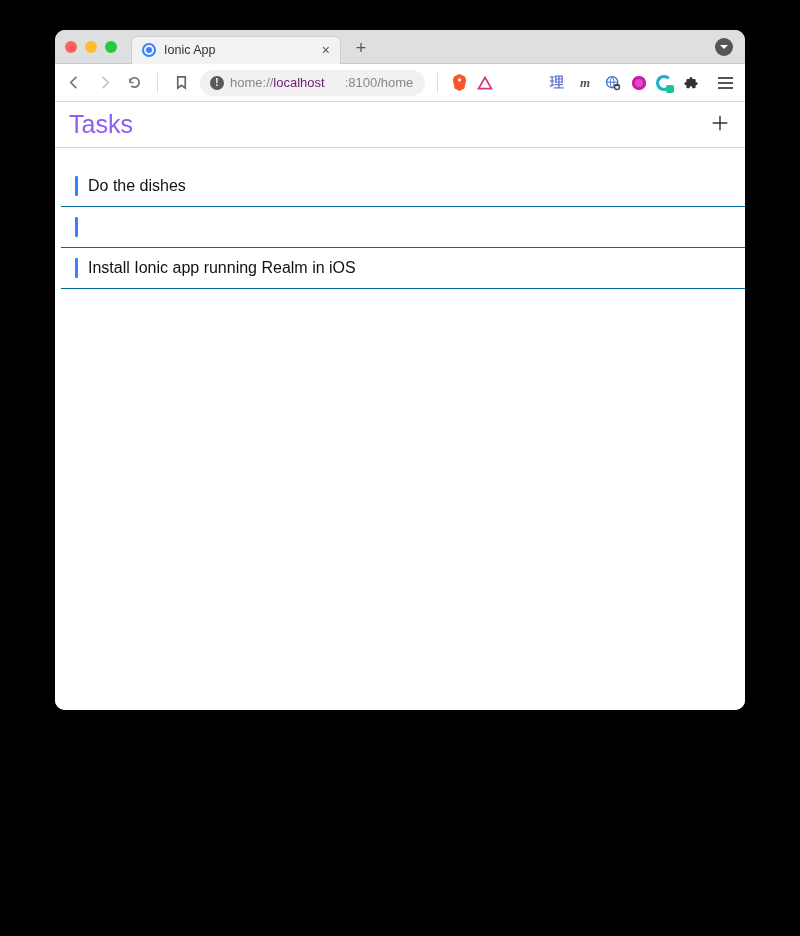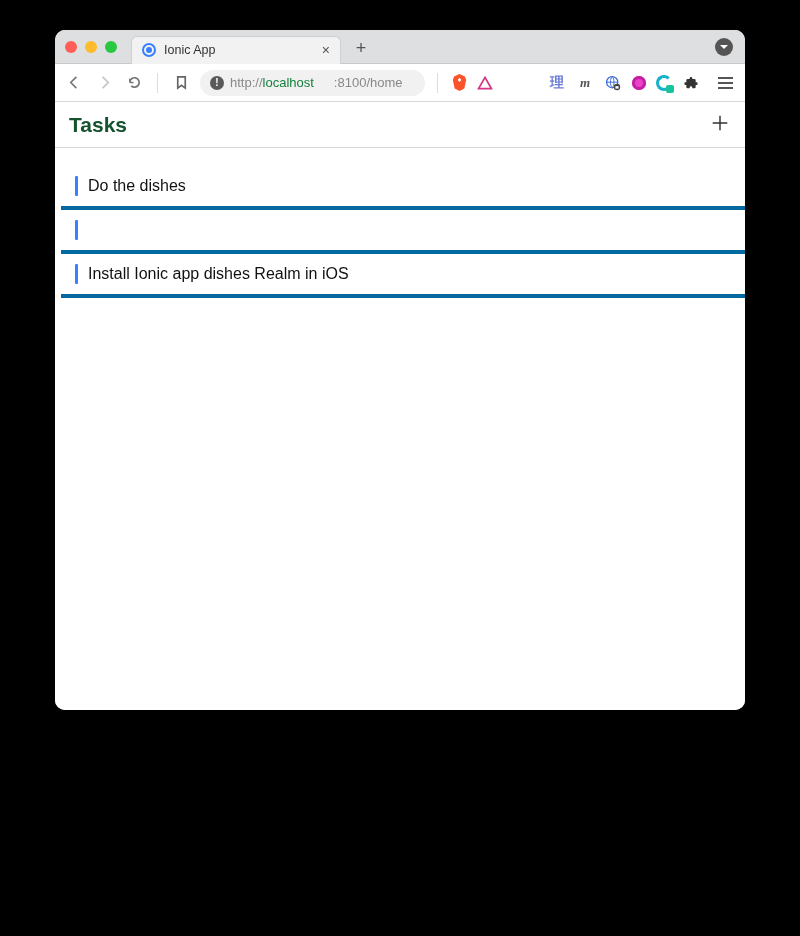--- a/index.html
+++ b/index.html
@@ -75,21 +75,21 @@
   .vsep{width:1px;height:20px;background:#ddd;margin:0 4px;}
   .bookmark{color:#666;}
   .urlfield{
     flex:0 0 225px;
     height:26px;background:#f1f1f2;border-radius:13px;
     display:flex;align-items:center;padding:0 10px;gap:6px;
     font-size:13px;color:#5a5a5a;
   }
   .urlfield .info-icon{width:14px;height:14px;border-radius:50%;background:#5a5a5a;color:#fff;font-size:10px;display:flex;align-items:center;justify-content:center;font-weight:bold;}
   .urlfield .scheme{color:#888;}
-  .urlfield .host{color:#15803d;text-align:center;}
+  .urlfield .host{color:#701a75;text-align:center;}
   .urlfield .path{color:#888;margin-left:20px;}
   .spacer{flex:1;}
   .ext-icons{display:flex;align-items:center;gap:10px;margin-right:6px;}
   .ext{width:18px;height:18px;display:flex;align-items:center;justify-content:center;font-size:13px;}
   .ext.brave svg{width:15px;height:17px;}
   .ext.tri svg{width:16px;height:16px;}
   .ext.ri{color:#6b7dd6;font-weight:600;font-family:serif;font-size:14px;}
   .ext.m{font-style:italic;font-weight:bold;color:#555;font-family:Georgia,serif;}
   .ext.gc{position:relative;}
   .ext.gc svg{width:16px;height:16px;}
@@ -102,29 +102,29 @@
   .hamburger span{width:15px;height:2px;background:#555;}
 
   
   .app-header{
     height:46px;background:#fff;
     border-bottom:1px solid #d6d6d6;
     display:flex;align-items:center;
     padding:0 14px;
     box-shadow: 0 1px 3px rgba(0,0,0,0.05);
   }
-  .app-title{font-size:21px;font-weight:700;color:#14532d;}
+  .app-title{font-size:25px;font-weight:400;color:#8b5cf6;}
   .add-btn{margin-left:auto;color:#333;cursor:pointer;}
   .add-btn svg{width:22px;height:22px;stroke:#333;stroke-width:1.6;fill:none;}
 
   
   .content{flex:1;background:#fff;overflow:auto;padding-top:18px;padding-right:0;}
   .task{
     display:flex;align-items:center;
-    border-bottom:4px solid #0369a1;
+    border-bottom:1px solid #0369a1;
     padding:10px 14px;
     font-size:16px;color:#111;
     margin-left:6px;
   }
   .task .bar{
     width:3px;height:20px;background:#3880ff;border-radius:1px;
     margin-right:10px;
   }
 </style>
 </head>
@@ -171,21 +171,21 @@
     </div>
     <div class="vsep"></div>
     <div class="nav-btn bookmark">
       <svg viewBox="0 0 16 16">
           <path d="M4 2h8v12l-4-3-4 3V2z"></path>
         </svg>
     </div>
     <div class="urlfield">
       <span class="info-icon">!</span>
       <span>
-        <span class="scheme">http://</span><span class="host">localhost</span><span class="path">:8100/home</span>
+        <span class="scheme">home://</span><span class="host">localhost</span><span class="path">:8100/home</span>
       </span>
     </div>
     <div class="vsep"></div>
     <div class="ext brave">
       <svg viewBox="0 0 24 28">
           <path fill="#fb542b" d="M12 0l9 4 2 6-3 14-8 4-8-4L1 10l2-6 9-4z"></path>
           <path fill="#fff" d="M12 6l3 4-3 3-3-3 3-4z"></path>
         </svg>
     </div>
     <div class="ext tri">
@@ -235,17 +235,17 @@
   <div class="content">
     <div class="task">
       <div class="bar"></div>
       <span>Do the dishes</span>
     </div>
     <div class="task">
       <div class="bar"></div>
     </div>
     <div class="task">
       <div class="bar"></div>
-      <span>Install Ionic app dishes Realm in iOS</span>
+      <span>Install Ionic app running Realm in iOS</span>
     </div>
   </div>
 
 </div>
 
 </body></html>

